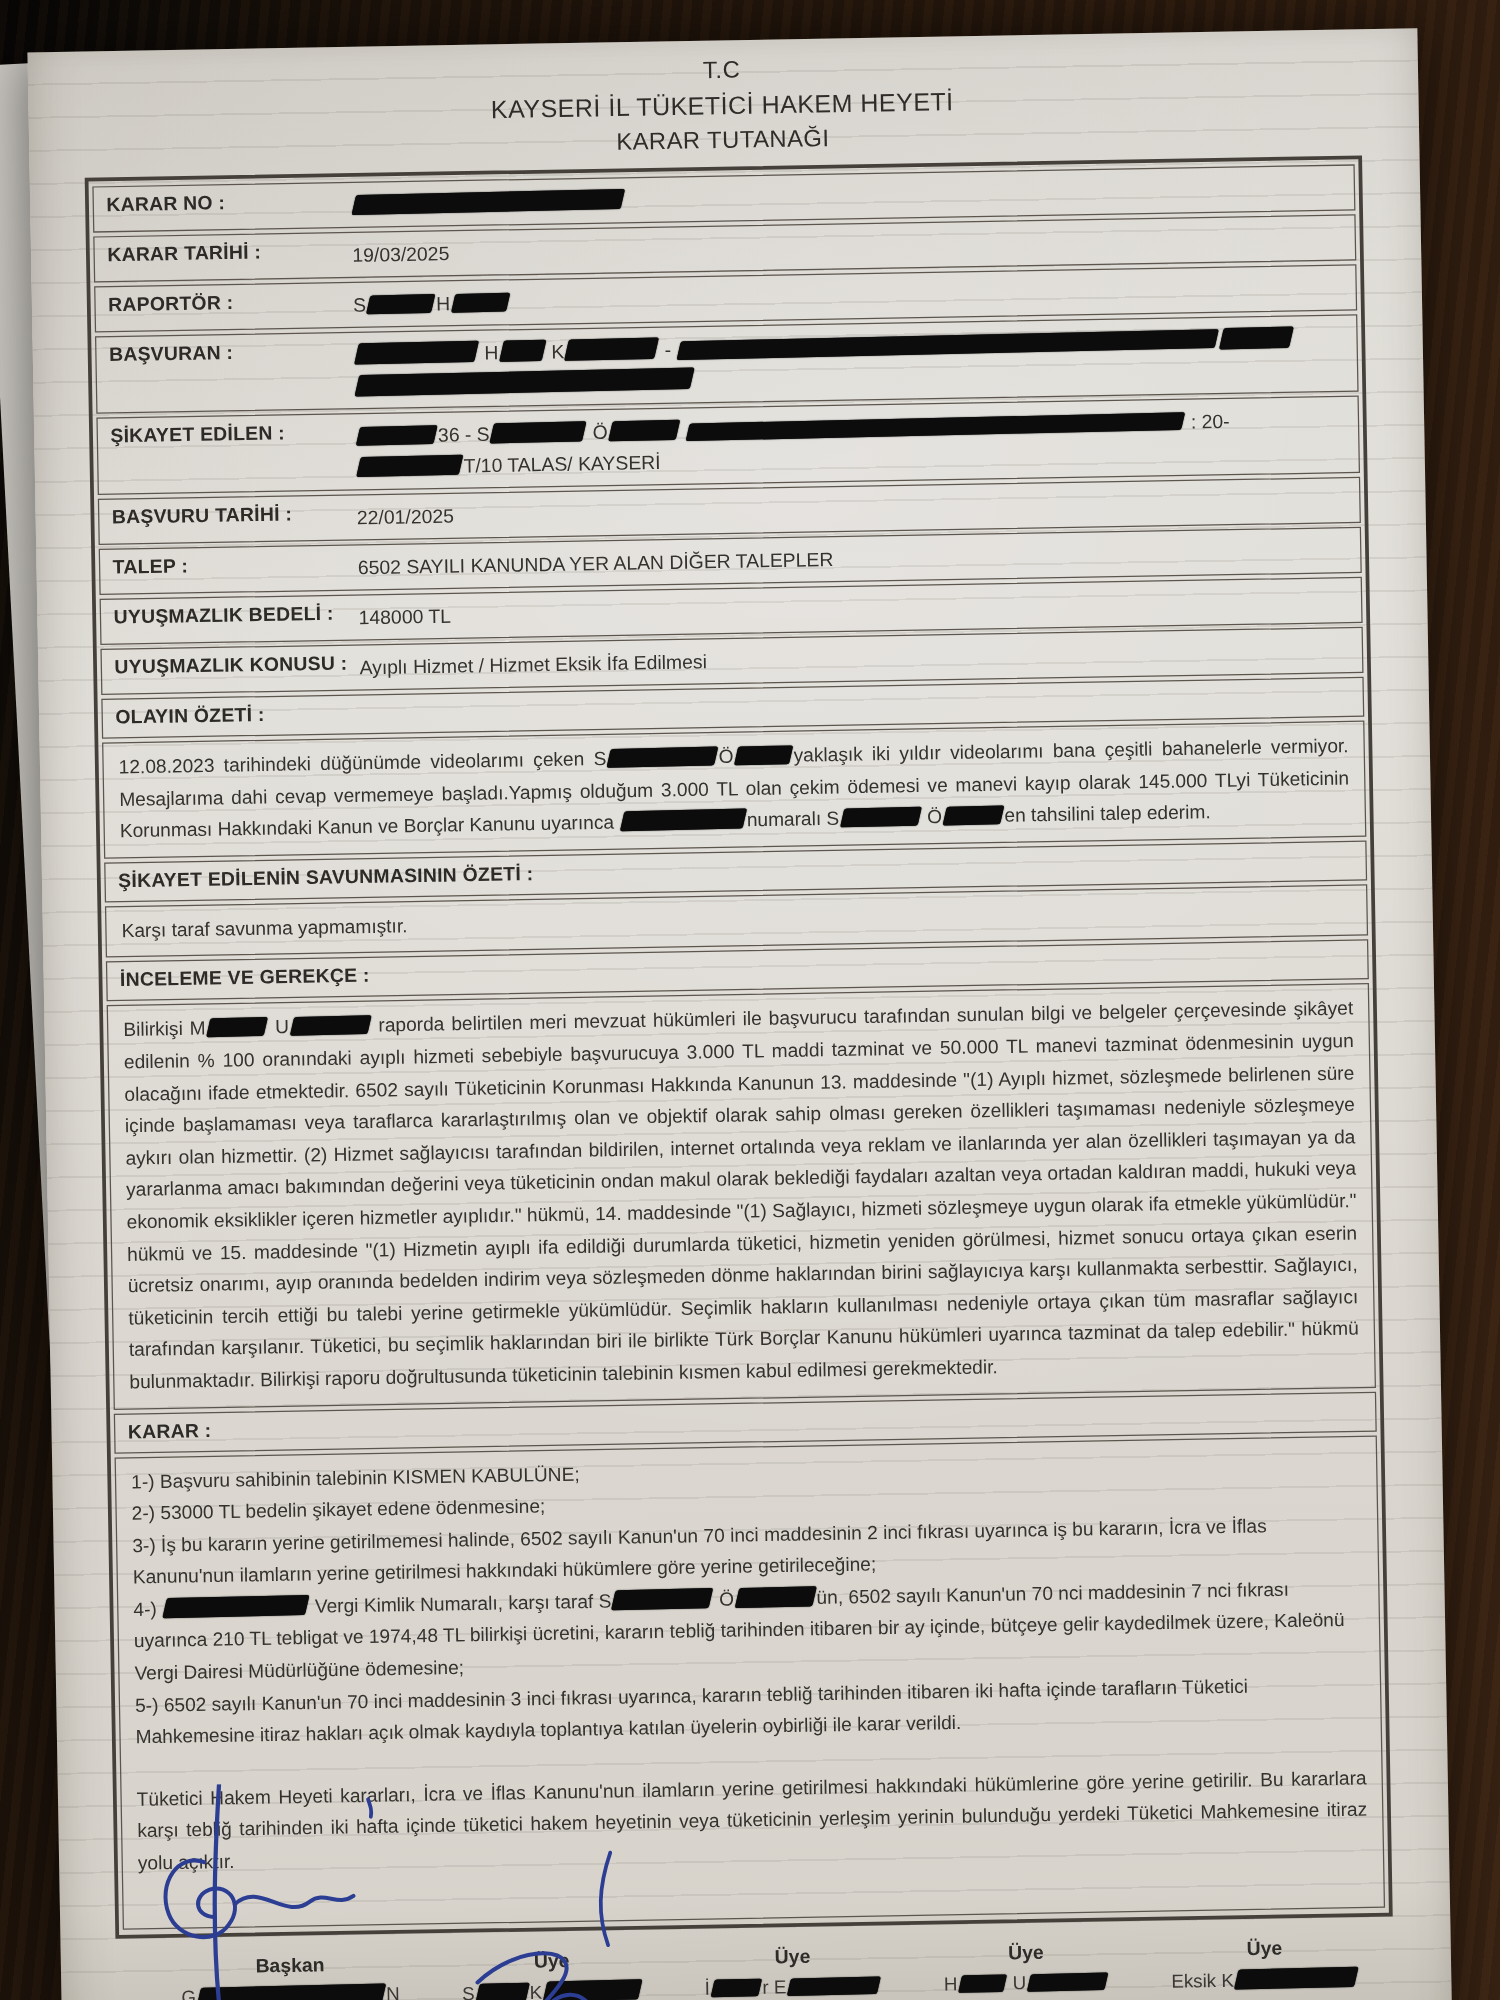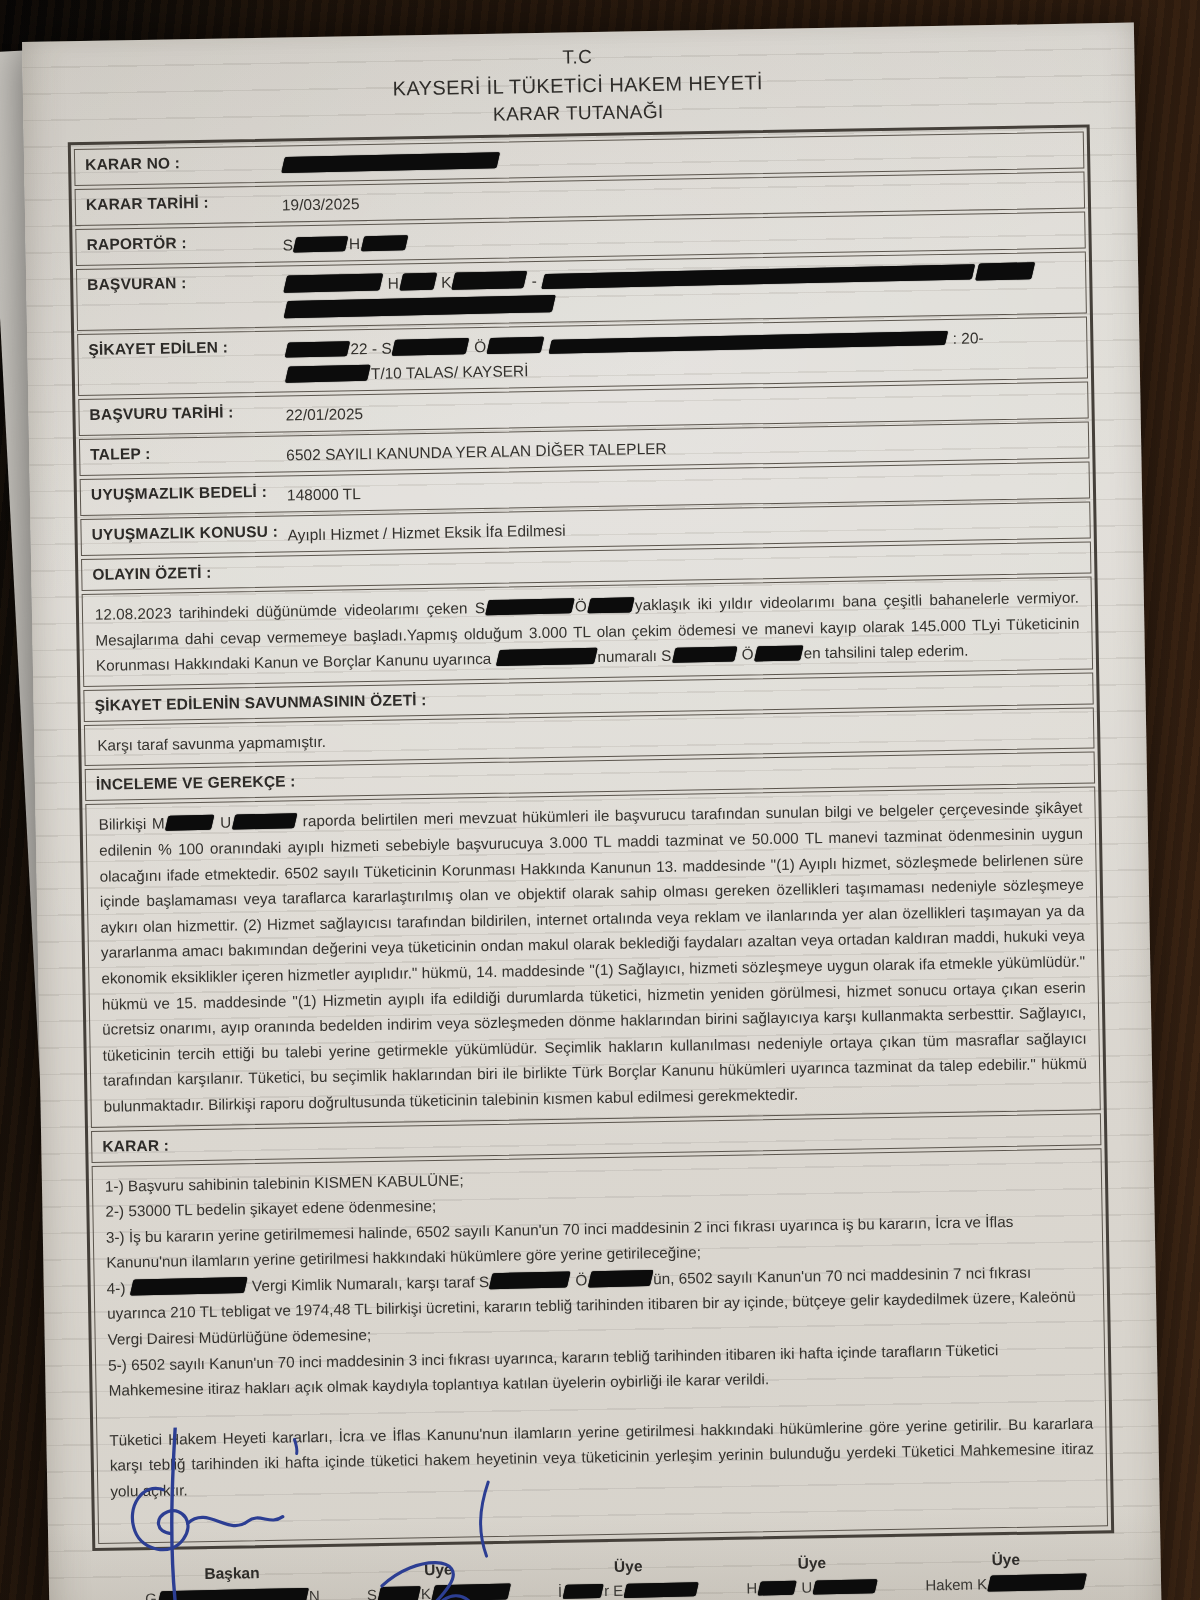--- a/index.html
+++ b/index.html
@@ -98,21 +98,21 @@
           <div class="row">
             <div class="label">BAŞVURAN :</div>
             <div class="value">
               <div class="vline"><span class="redact" style="width: 96px; height: 17px;"></span><span class="t"> H</span><span class="redact" style="width: 34px; height: 17px;"></span><span class="t"> K</span><span class="redact" style="width: 72px; height: 17px;"></span><span class="t"> - </span><span class="redact" style="width: 430px; height: 15px;"></span><span class="redact" style="width: 56px; height: 17px;"></span></div>
               <div class="vline"><span class="redact" style="width: 268px; height: 17px;"></span></div>
             </div>
           </div>
           <div class="row">
             <div class="label">ŞİKAYET EDİLEN :</div>
             <div class="value">
-              <div class="vline"><span class="redact" style="width: 62px; height: 15px;"></span><span class="t">22 - S</span><span class="redact" style="width: 74px; height: 16px;"></span><span class="t"> Ö</span><span class="redact" style="width: 54px; height: 16px;"></span><span class="t"> </span><span class="redact" style="width: 396px; height: 14px;"></span><span class="t"> : 20-</span></div>
+              <div class="vline"><span class="redact" style="width: 62px; height: 15px;"></span><span class="t">36 - S</span><span class="redact" style="width: 74px; height: 16px;"></span><span class="t"> Ö</span><span class="redact" style="width: 54px; height: 16px;"></span><span class="t"> </span><span class="redact" style="width: 396px; height: 14px;"></span><span class="t"> : 20-</span></div>
               <div class="vline"><span class="redact" style="width: 82px; height: 16px;"></span><span class="t">T/10 TALAS/ KAYSERİ</span></div>
             </div>
           </div>
           <div class="row">
             <div class="label">BAŞVURU TARİHİ :</div>
             <div class="value">
               <div class="vline"><span class="t">22/01/2025</span></div>
             </div>
           </div>
           <div class="row">
@@ -180,21 +180,21 @@
         <div class="sig">
           <div class="title">Üye</div>
           <div class="name"><span class="t">İ</span><span class="redact" style="width: 38px; height: 14px;"></span><span class="t">r E</span><span class="redact" style="width: 72px; height: 14px;"></span></div>
         </div>
         <div class="sig">
           <div class="title">Üye</div>
           <div class="name"><span class="t">H</span><span class="redact" style="width: 36px; height: 14px;"></span><span class="t"> U</span><span class="redact" style="width: 62px; height: 14px;"></span></div>
         </div>
         <div class="sig">
           <div class="title">Üye</div>
-          <div class="name"><span class="t">Hakem K</span><span class="redact" style="width: 96px; height: 16px;"></span></div>
+          <div class="name"><span class="t">Eksik K</span><span class="redact" style="width: 96px; height: 16px;"></span></div>
         </div>
       </div>
   </div>
 
   <svg class="ink-layer" viewBox="0 0 580 300" width="580" height="300">
     <g>
       <path class="ink" stroke-width="3.4" d="M101,0 C97,52 92,126 100,196 C102,214 104,232 101,252" stroke="#2c3e93"></path>
       <path class="ink" stroke-width="3.2" d="M88,62 C68,54 50,78 59,103 C66,123 95,129 107,112 C119,97 108,79 92,84 C78,89 80,105 95,106" stroke="#2c3e93"></path>
       <path class="ink" stroke-width="3.2" d="M112,96 C132,78 152,110 172,95 C184,86 194,100 207,91" stroke="#2c3e93"></path>
       <path class="ink" stroke-width="3" d="M220,14 c2,6 3,9 2,14" stroke="#2c3e93"></path>

